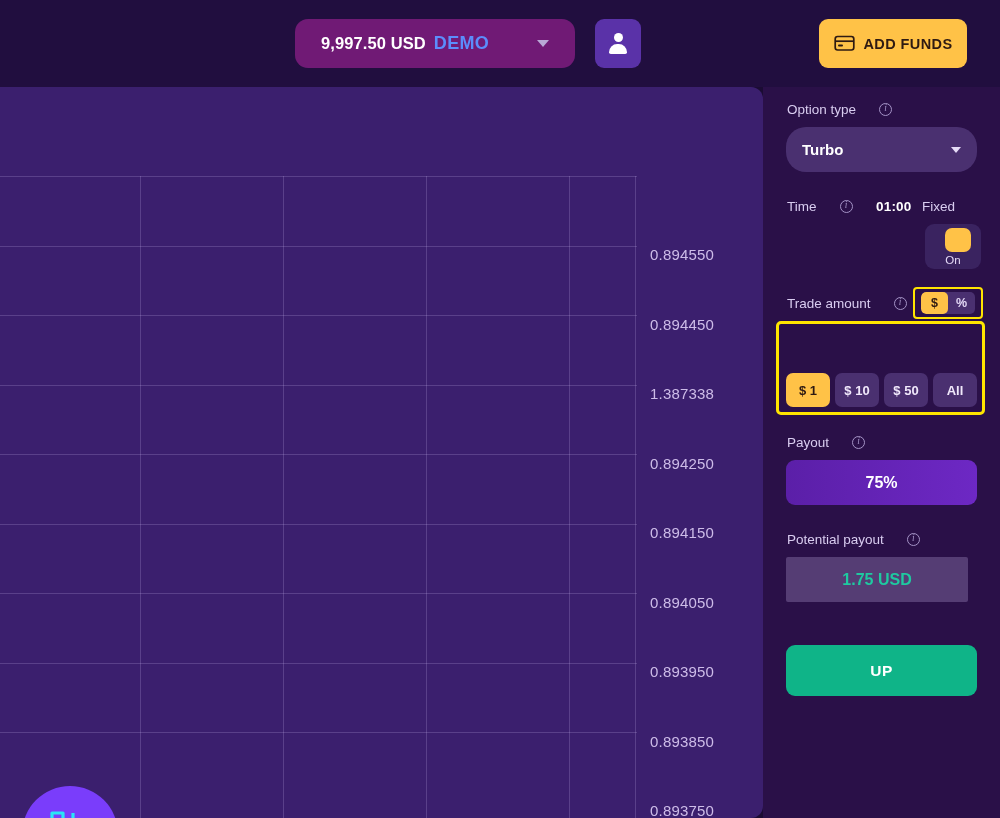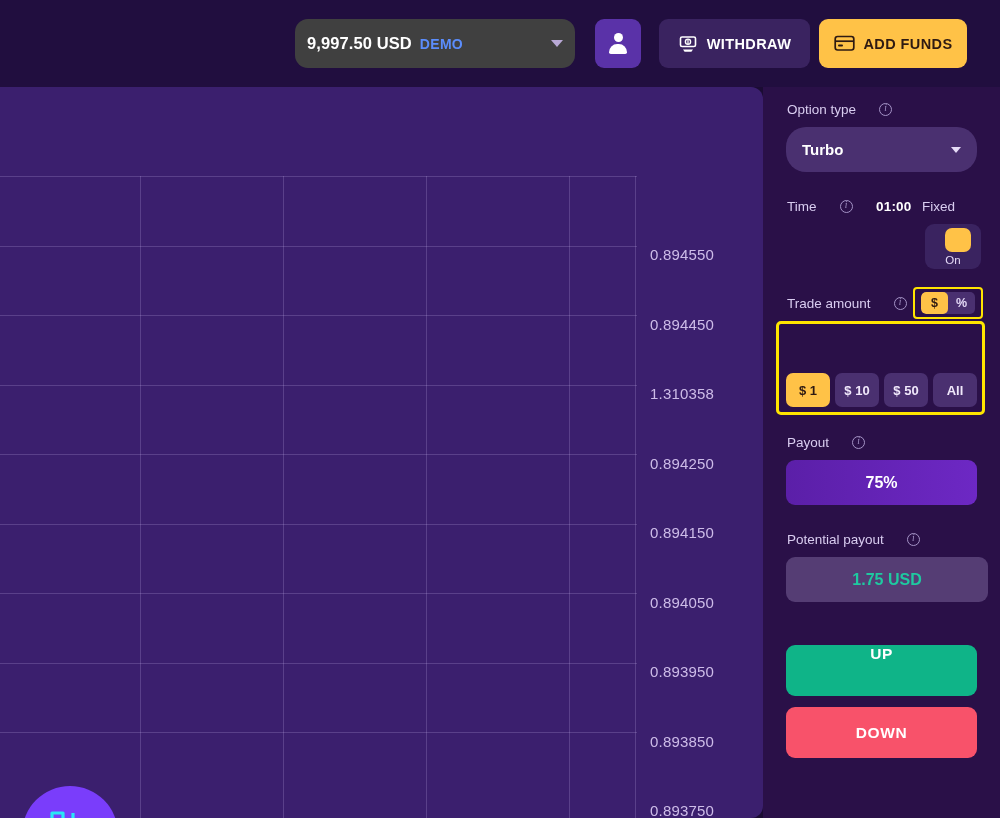--- a/index.html
+++ b/index.html
@@ -11,25 +11,25 @@
   }
   #app { position: relative; width: 1000px; height: 818px; background: #1b0c33; }
 
   
   #header {
     position: absolute; left: 0; top: 0; width: 1000px; height: 87px;
     background: #210e3f;
   }
   #balance-box {
     position: absolute; left: 295px; top: 19px; width: 280px; height: 49px;
-    background: #404040; border-radius: 13px;
-    display: flex; align-items: center; padding: 0 12px;
+    background: #701a75; border-radius: 13px;
+    display: flex; align-items: center; padding: 0 26px;
   }
   #balance-amount { font-size: 16.5px; font-weight: bold; color: #ffffff; letter-spacing: .1px; }
-  #balance-tag { font-size: 14px; font-weight: bold; color: #5b8dfc; margin-left: 8px; letter-spacing: .3px; }
+  #balance-tag { font-size: 18px; font-weight: bold; color: #5b8dfc; margin-left: 8px; letter-spacing: .3px; }
   #balance-caret {
     margin-left: auto; width: 0; height: 0;
     border-left: 6px solid transparent; border-right: 6px solid transparent;
     border-top: 7px solid #b9a9d6;
   }
   #profile-btn {
     position: absolute; left: 595px; top: 19px; width: 46px; height: 49px;
     background: #5a32a8; border-radius: 9px;
     display: flex; align-items: center; justify-content: center;
   }
@@ -179,29 +179,29 @@
   .quick-btn.idle { background: #4a3070; color: #f0e8fb; }
   #payout-label { position: absolute; left: 787px; top: 435px; }
   #payout-box {
     position: absolute; left: 786px; top: 460px; width: 191px; height: 45px;
     background: linear-gradient(90deg, #5b1fa8 0%, #6d28c4 100%);
     border-radius: 9px; display: flex; align-items: center; justify-content: center;
   }
   #payout-value { font-size: 16px; font-weight: bold; color: #ffffff; }
   #potential-label { position: absolute; left: 787px; top: 532px; }
   #potential-box {
-    position: absolute; left: 786px; top: 557px; width: 202px; height: 45px;
-    background: #553d74; border-radius: 9px;
+    position: absolute; left: 786px; top: 557px; width: 182px; height: 45px;
+    background: #553d74; border-radius: 2px;
     display: flex; align-items: center; justify-content: center;
   }
   #potential-value { font-size: 16px; font-weight: bold; color: #1fc9a0; }
   #up-btn {
     position: absolute; left: 786px; top: 645px; width: 191px; height: 51px;
     background: #0fb488; border-radius: 9px;
-    display: flex; align-items: flex-start; justify-content: center;
+    display: flex; align-items: center; justify-content: center;
   }
   #up-label { font-size: 15.5px; font-weight: bold; color: #ffffff; letter-spacing: .6px; }
   #down-btn {
     position: absolute; left: 786px; top: 707px; width: 191px; height: 51px;
     background: #f8526a; border-radius: 9px;
     display: flex; align-items: center; justify-content: center;
   }
   #down-label { font-size: 15.5px; font-weight: bold; color: #ffffff; letter-spacing: .6px; }
 </style>
 </head>
@@ -214,29 +214,20 @@
     <div id="balance-box">
       <span id="balance-amount">9,997.50 USD</span>
       <span id="balance-tag">DEMO</span>
       <span id="balance-caret"></span>
     </div>
 
     <div id="profile-btn">
       <span class="person-ico"></span>
     </div>
 
-    <div id="withdraw-btn">
-      <svg width="20" height="20" viewBox="0 0 20 20">
-        <rect x="2.5" y="3" width="15" height="9.5" rx="1.6" fill="none" stroke="#ffffff" stroke-width="1.6"></rect>
-        <circle cx="10" cy="7.7" r="2.6" fill="none" stroke="#ffffff" stroke-width="1.4"></circle>
-        <path d="M10 5.9v3.6" stroke="#ffffff" stroke-width="1.2" stroke-linecap="round"></path>
-        <path d="M5 15.6h10l-1.6 2.2H6.6z" fill="#ffffff"></path>
-      </svg>
-      <span id="withdraw-label">WITHDRAW</span>
-    </div>
 
     <div id="addfunds-btn">
       <svg width="21" height="17" viewBox="0 0 21 17">
         <rect x="1.2" y="1.5" width="18.6" height="13.5" rx="2.4" fill="none" stroke="#2e1a12" stroke-width="1.7"></rect>
         <path d="M1.2 6.2h18.6" stroke="#2e1a12" stroke-width="1.7"></path>
         <rect x="4" y="9.4" width="5" height="2.1" rx="1" fill="#2e1a12"></rect>
       </svg>
       <span id="addfunds-label">ADD FUNDS</span>
     </div>
   </div>
@@ -254,21 +245,21 @@
         <div class="hline" style="top: 645px;"></div>
         <div class="vline" style="left: 140px;"></div>
         <div class="vline" style="left: 283px;"></div>
         <div class="vline" style="left: 426px;"></div>
         <div class="vline" style="left: 569px;"></div>
         <div class="vline" style="left: 635px;"></div>
       </div>
     <div id="price-axis">
         <div class="price-tick" style="top: 145px;">0.894550</div>
         <div class="price-tick" style="top: 214.5px;">0.894450</div>
-        <div class="price-tick" style="top: 284px;">1.310358</div>
+        <div class="price-tick" style="top: 284px;">1.387338</div>
         <div class="price-tick" style="top: 353.5px;">0.894250</div>
         <div class="price-tick" style="top: 423px;">0.894150</div>
         <div class="price-tick" style="top: 492.5px;">0.894050</div>
         <div class="price-tick" style="top: 562px;">0.893950</div>
         <div class="price-tick" style="top: 631.5px;">0.893850</div>
         <div class="price-tick" style="top: 701px;">0.893750</div>
       </div>
 
     <div id="brand-logo">
       <svg width="62" height="62" viewBox="0 0 62 62">
@@ -336,17 +327,14 @@
     <span>Potential payout</span>
     <span class="info-ico"></span>
   </div>
   <div id="potential-box">
     <span id="potential-value">1.75 USD</span>
   </div>
 
   <div id="up-btn">
     <span id="up-label">UP</span>
   </div>
-  <div id="down-btn">
-    <span id="down-label">DOWN</span>
-  </div>
 
 </div>
 
 </body></html>

